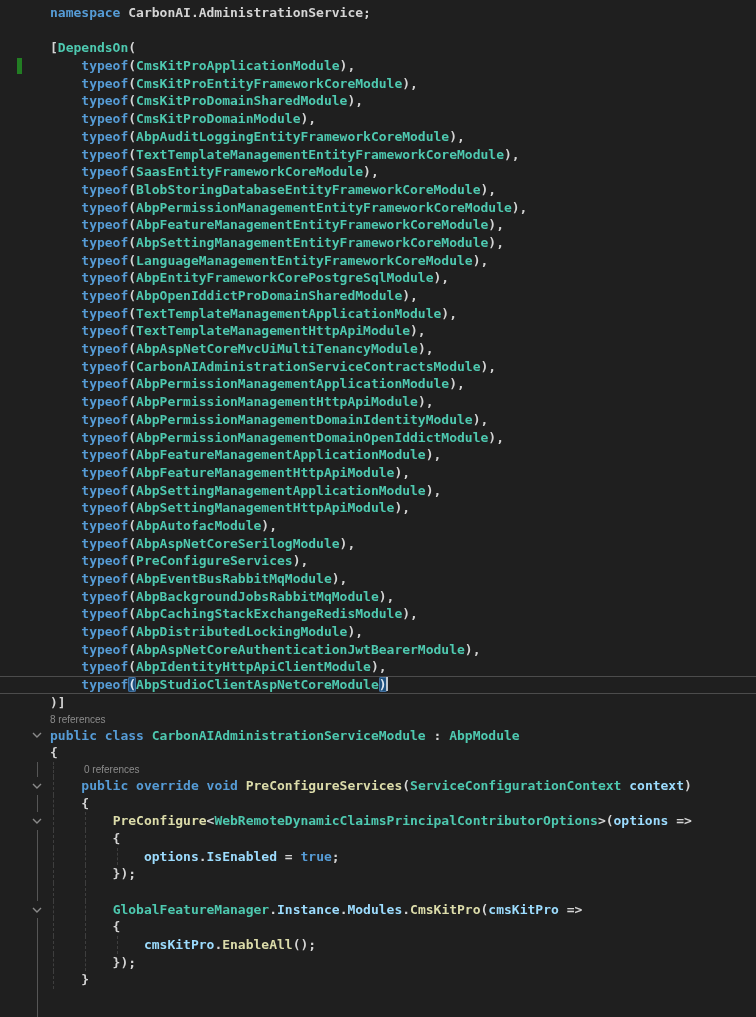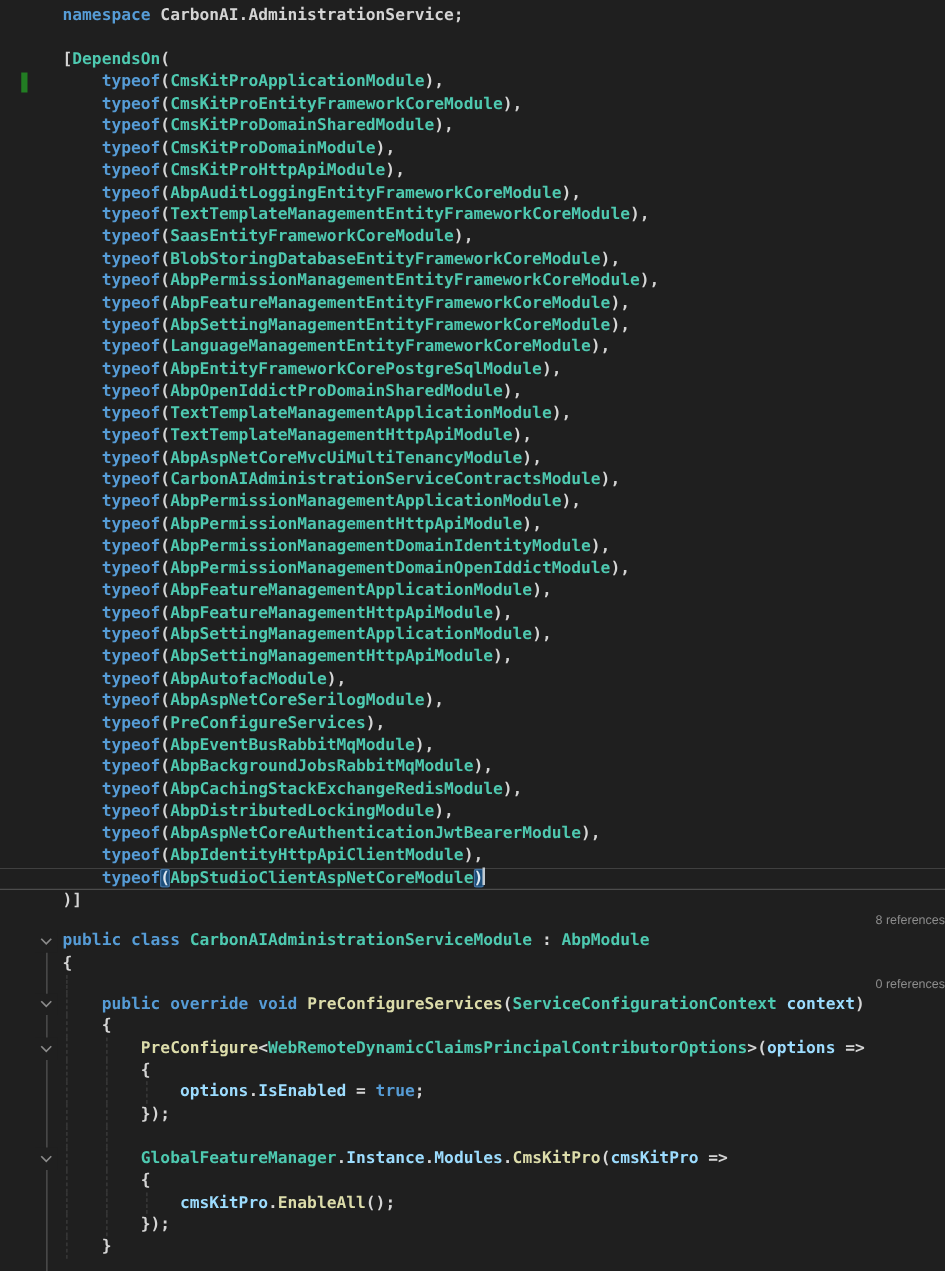--- a/index.html
+++ b/index.html
@@ -27,21 +27,20 @@
     box-shadow:inset 0 1px 0 #4c4c4c, inset 0 -1px 0 #4c4c4c;
   }
   .line.lens{
     height:15px;
     line-height:15px;
     font-family:"Liberation Sans","DejaVu Sans",sans-serif;
     font-weight:normal;
     font-size:10px;
     color:#8c8c8c;
     padding-left:0;
-    text-align:right;
   }
   .lenstext{display:inline-block;}
   .s-k{color:var(--kw,#569cd6);}
   .s-t{color:var(--ty,#4ec9b0);}
   .s-p{color:var(--pl,#d4d4d4);}
   .s-m{color:var(--me,#dcdcaa);}
   .s-v{color:var(--va,#9cdcfe);text-align:center;}
   .s-b{
     color:#dce6ef;
     background:var(--bm,#1d4f7c);
@@ -80,21 +79,20 @@
 <div id="editor">
   <div class="rail"></div>
   <div id="code-area">
       <div class="line"><span class="s-k">namespace</span><span class="s-p"> CarbonAI.AdministrationService;</span></div>
       <div class="line"></div>
       <div class="line"><span class="s-p">[</span><span class="s-t">DependsOn</span><span class="s-p">(</span></div>
       <div class="line"><span class="gitbar"></span><span class="s-p">    </span><span class="s-k">typeof</span><span class="s-p">(</span><span class="s-t">CmsKitProApplicationModule</span><span class="s-p">),</span></div>
       <div class="line"><span class="s-p">    </span><span class="s-k">typeof</span><span class="s-p">(</span><span class="s-t">CmsKitProEntityFrameworkCoreModule</span><span class="s-p">),</span></div>
       <div class="line"><span class="s-p">    </span><span class="s-k">typeof</span><span class="s-p">(</span><span class="s-t">CmsKitProDomainSharedModule</span><span class="s-p">),</span></div>
       <div class="line"><span class="s-p">    </span><span class="s-k">typeof</span><span class="s-p">(</span><span class="s-t">CmsKitProDomainModule</span><span class="s-p">),</span></div>
-      <div class="line"><span class="s-p">    </span><span class="s-k">typeof</span><span class="s-p">(</span><span class="s-t">CmsKitProHttpApiModule</span><span class="s-p">),</span></div>
       <div class="line"><span class="s-p">    </span><span class="s-k">typeof</span><span class="s-p">(</span><span class="s-t">AbpAuditLoggingEntityFrameworkCoreModule</span><span class="s-p">),</span></div>
       <div class="line"><span class="s-p">    </span><span class="s-k">typeof</span><span class="s-p">(</span><span class="s-t">TextTemplateManagementEntityFrameworkCoreModule</span><span class="s-p">),</span></div>
       <div class="line"><span class="s-p">    </span><span class="s-k">typeof</span><span class="s-p">(</span><span class="s-t">SaasEntityFrameworkCoreModule</span><span class="s-p">),</span></div>
       <div class="line"><span class="s-p">    </span><span class="s-k">typeof</span><span class="s-p">(</span><span class="s-t">BlobStoringDatabaseEntityFrameworkCoreModule</span><span class="s-p">),</span></div>
       <div class="line"><span class="s-p">    </span><span class="s-k">typeof</span><span class="s-p">(</span><span class="s-t">AbpPermissionManagementEntityFrameworkCoreModule</span><span class="s-p">),</span></div>
       <div class="line"><span class="s-p">    </span><span class="s-k">typeof</span><span class="s-p">(</span><span class="s-t">AbpFeatureManagementEntityFrameworkCoreModule</span><span class="s-p">),</span></div>
       <div class="line"><span class="s-p">    </span><span class="s-k">typeof</span><span class="s-p">(</span><span class="s-t">AbpSettingManagementEntityFrameworkCoreModule</span><span class="s-p">),</span></div>
       <div class="line"><span class="s-p">    </span><span class="s-k">typeof</span><span class="s-p">(</span><span class="s-t">LanguageManagementEntityFrameworkCoreModule</span><span class="s-p">),</span></div>
       <div class="line"><span class="s-p">    </span><span class="s-k">typeof</span><span class="s-p">(</span><span class="s-t">AbpEntityFrameworkCorePostgreSqlModule</span><span class="s-p">),</span></div>
       <div class="line"><span class="s-p">    </span><span class="s-k">typeof</span><span class="s-p">(</span><span class="s-t">AbpOpenIddictProDomainSharedModule</span><span class="s-p">),</span></div>

